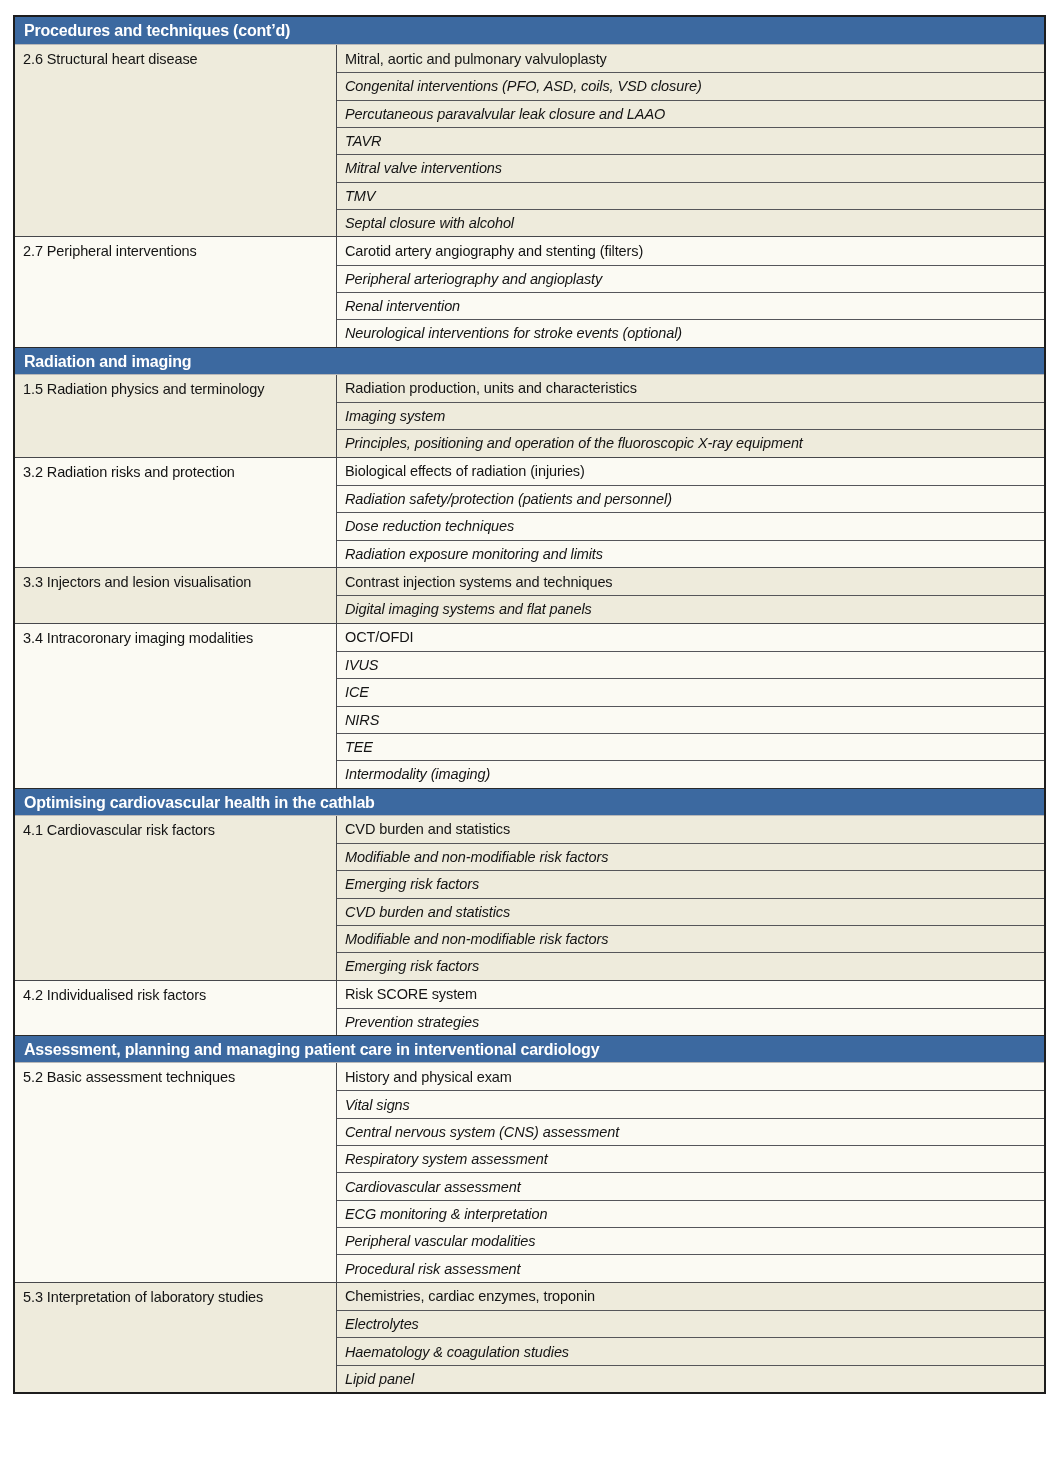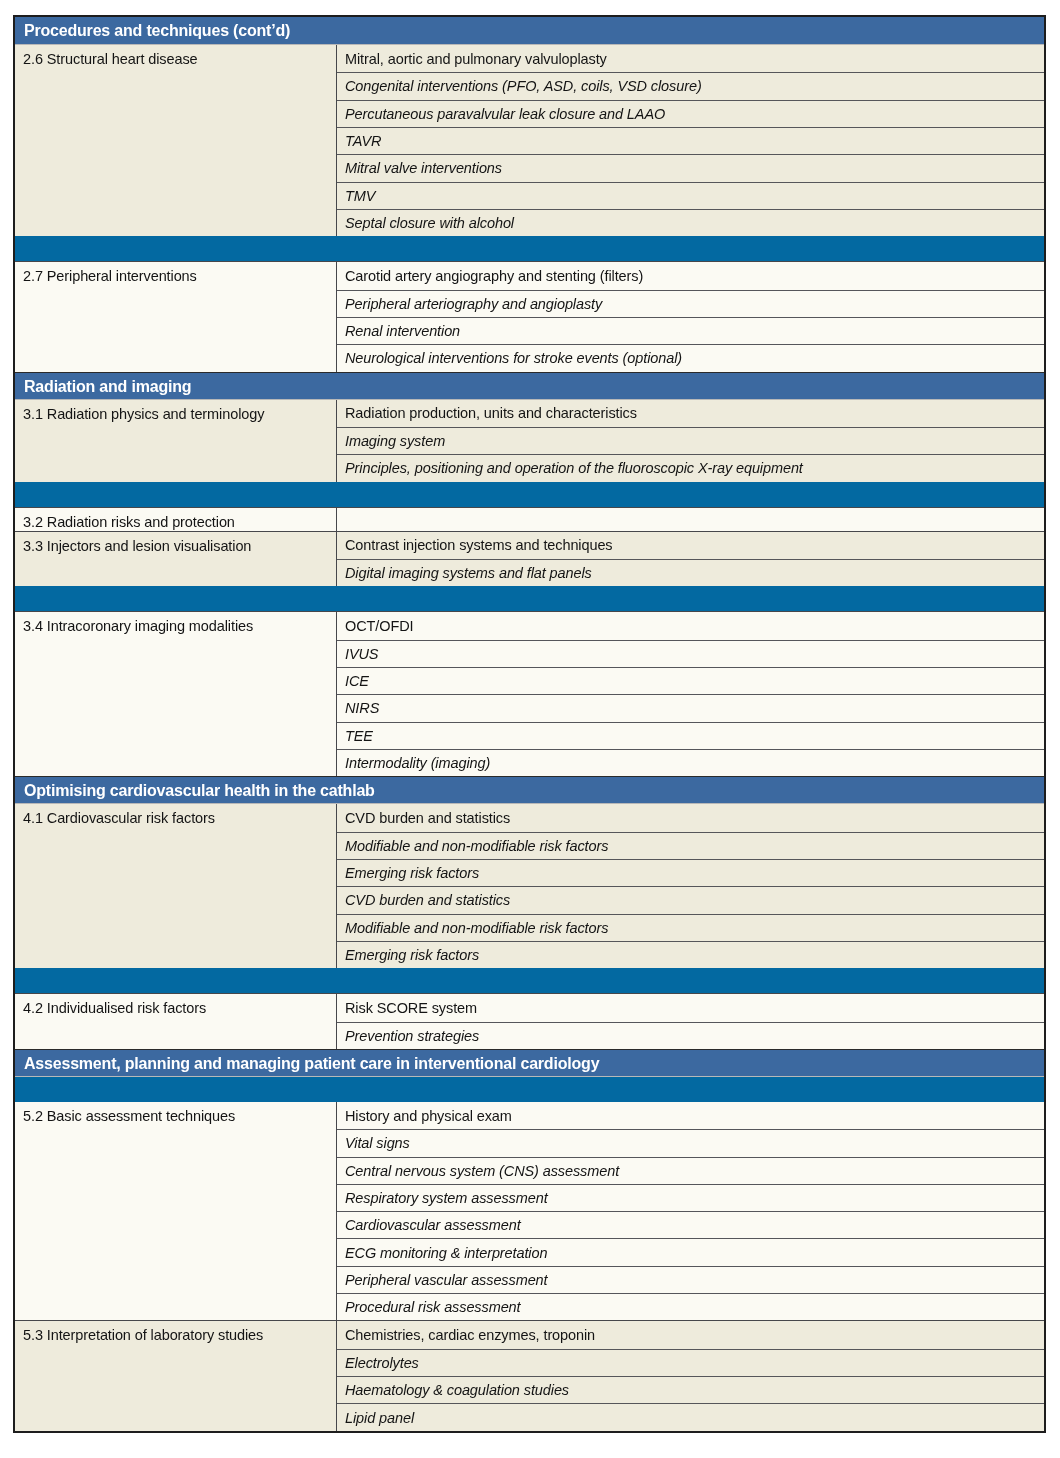--- a/index.html
+++ b/index.html
@@ -12,21 +12,21 @@
   .sec-header {
     height:28px; line-height:27px; background:#3c69a0; color:#ffffff;
     font-weight:bold; font-size:16px; letter-spacing:-0.2px;
     padding:0 9px; border-bottom:1px solid #b8b8b8;
     overflow:hidden; white-space:nowrap;
   }
   .section + .section .sec-header { border-top:1px solid #2a2a2a; }
   .group { display:flex; align-items:stretch; }
   .group + .group { border-top:1px solid #46474b; }
   .group.cream { background:#eeebdc; }
-  .group.white { background:#fbfaf3;margin-top:25px; }
+  .group.white { background:#fbfaf3; }
   .left-cell {
     flex:0 0 322px; width:322px; border-right:1px solid #46474b;
     padding:5px 8px 0 8px; font-size:14.5px; letter-spacing:-0.1px;
     line-height:18px;
   }
   .right-cells { flex:1 1 auto; display:flex; flex-direction:column; }
   .item-row {
     height:27.33px; display:flex; align-items:center;
     padding:0 8px; font-size:14.5px; letter-spacing:-0.1px;
     overflow:hidden; white-space:nowrap;
@@ -57,29 +57,35 @@
           <div class="item-row">Carotid artery angiography and stenting (filters)</div>
           <div class="item-row">Peripheral arteriography and angioplasty</div>
           <div class="item-row">Renal intervention</div>
           <div class="item-row">Neurological interventions for stroke events (optional)</div>
         </div>
       </div>
     </div>
     <div class="section">
       <div class="sec-header">Radiation and imaging</div>
       <div class="group cream">
-        <div class="left-cell">3.1 Radiation physics and terminology</div>
+        <div class="left-cell">1.5 Radiation physics and terminology</div>
         <div class="right-cells">
           <div class="item-row">Radiation production, units and characteristics</div>
           <div class="item-row">Imaging system</div>
           <div class="item-row">Principles, positioning and operation of the fluoroscopic X-ray equipment</div>
         </div>
       </div>
       <div class="group white">
         <div class="left-cell">3.2 Radiation risks and protection</div>
+        <div class="right-cells">
+          <div class="item-row">Biological effects of radiation (injuries)</div>
+          <div class="item-row">Radiation safety/protection (patients and personnel)</div>
+          <div class="item-row">Dose reduction techniques</div>
+          <div class="item-row">Radiation exposure monitoring and limits</div>
+        </div>
       </div>
       <div class="group cream">
         <div class="left-cell">3.3 Injectors and lesion visualisation</div>
         <div class="right-cells">
           <div class="item-row">Contrast injection systems and techniques</div>
           <div class="item-row">Digital imaging systems and flat panels</div>
         </div>
       </div>
       <div class="group white">
         <div class="left-cell">3.4 Intracoronary imaging modalities</div>
@@ -118,21 +124,21 @@
       <div class="sec-header">Assessment, planning and managing patient care in interventional cardiology</div>
       <div class="group white">
         <div class="left-cell">5.2 Basic assessment techniques</div>
         <div class="right-cells">
           <div class="item-row">History and physical exam</div>
           <div class="item-row">Vital signs</div>
           <div class="item-row">Central nervous system (CNS) assessment</div>
           <div class="item-row">Respiratory system assessment</div>
           <div class="item-row">Cardiovascular assessment</div>
           <div class="item-row">ECG monitoring &amp; interpretation</div>
-          <div class="item-row">Peripheral vascular assessment</div>
+          <div class="item-row">Peripheral vascular modalities</div>
           <div class="item-row">Procedural risk assessment</div>
         </div>
       </div>
       <div class="group cream">
         <div class="left-cell">5.3 Interpretation of laboratory studies</div>
         <div class="right-cells">
           <div class="item-row">Chemistries, cardiac enzymes, troponin</div>
           <div class="item-row">Electrolytes</div>
           <div class="item-row">Haematology &amp; coagulation studies</div>
           <div class="item-row">Lipid panel</div>

